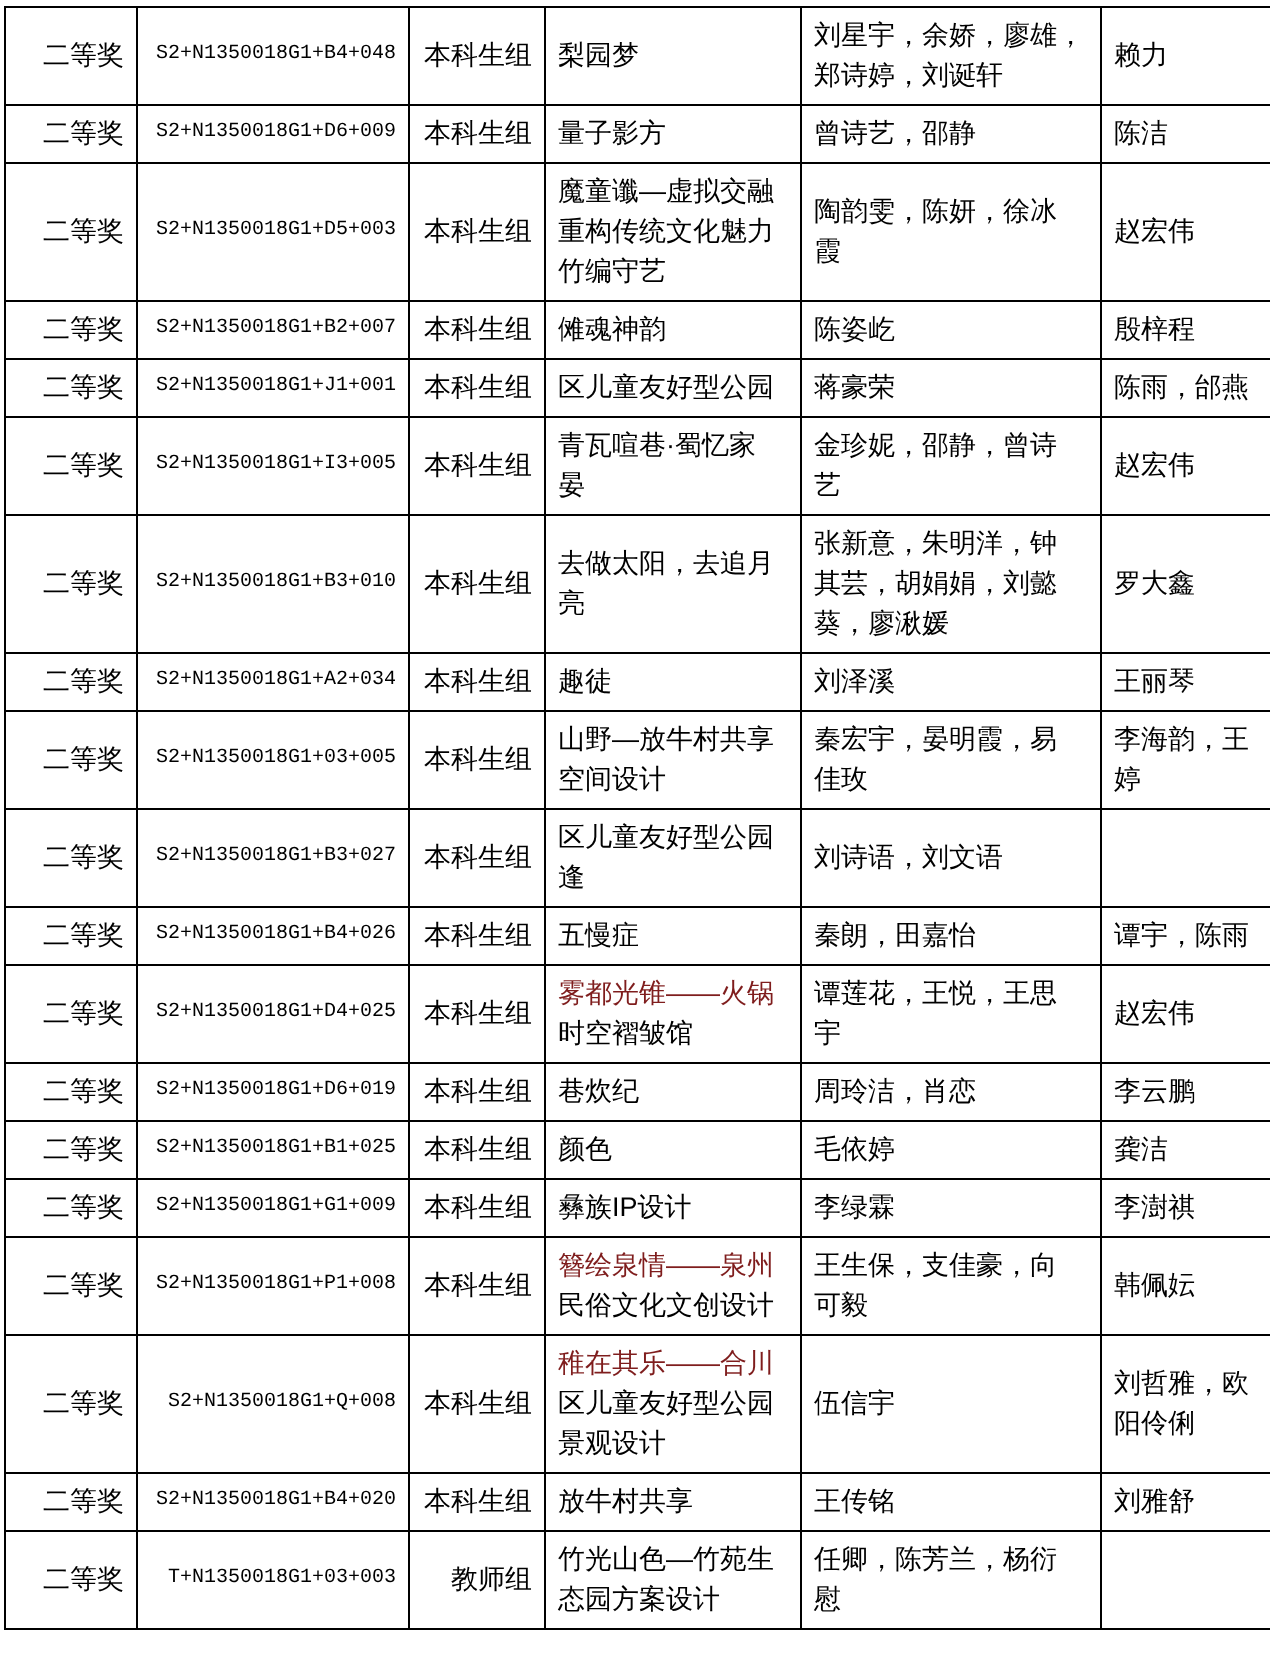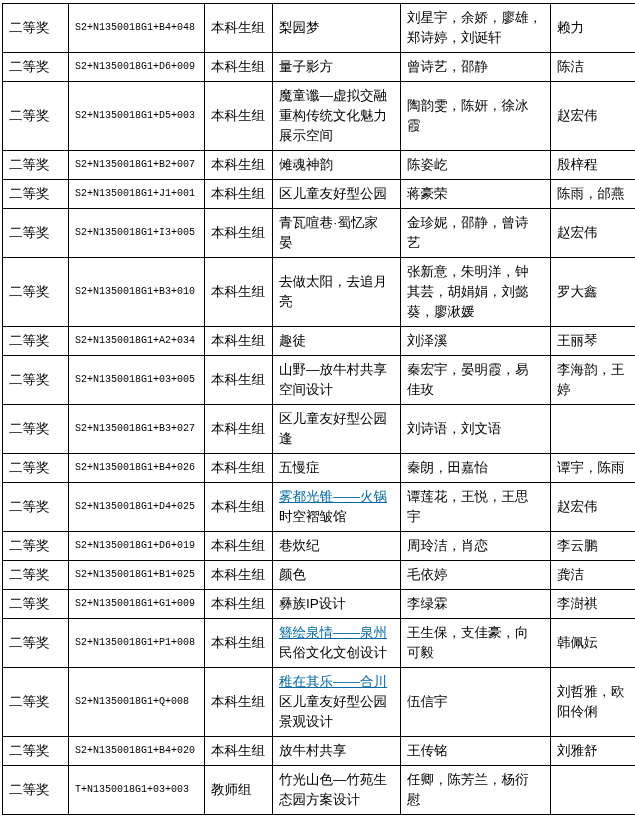--- a/index.html
+++ b/index.html
@@ -24,28 +24,28 @@
     border: 1px solid #000000;
     font-size: 13.5px;
     line-height: 20px;
     color: #000000;
     padding: 4px 6px;
     vertical-align: middle;
     white-space: pre-line;
     overflow: hidden;
     font-family: "Liberation Sans", "DejaVu Sans", sans-serif;
   }
-  td.c { text-align: left; }
+  td.c { text-align: right; }
   td.code {
     font-family: Liberation Mono, monospace;
     font-size: 10px;
     letter-spacing: 0px;
   }
   td.t { text-align: left; }
-  .gray-line { color: #0369a1; text-decoration: underline; }
+  .gray-line { color: #7f1d1d; }
 </style>
 </head>
 <body>
 
 <div class="page">
   <table class="awards">
     <colgroup>
         <col style="width: 66px;">
         <col style="width: 136px;">
         <col style="width: 68px;">
@@ -70,21 +70,21 @@
           <td class="t">量子影方</td>
           <td class="t">曾诗艺，邵静</td>
           <td class="t">陈洁</td>
         </tr>
         <tr>
           <td class="c">二等奖</td>
           <td class="c code">S2+N1350018G1+D5+003</td>
           <td class="c">本科生组</td>
           <td class="t">魔童谶—虚拟交融
 重构传统文化魅力
-展示空间</td>
+竹编守艺</td>
           <td class="t">陶韵雯，陈妍，徐冰
 霞</td>
           <td class="t">赵宏伟</td>
         </tr>
         <tr>
           <td class="c">二等奖</td>
           <td class="c code">S2+N1350018G1+B2+007</td>
           <td class="c">本科生组</td>
           <td class="t">傩魂神韵</td>
           <td class="t">陈姿屹</td>

